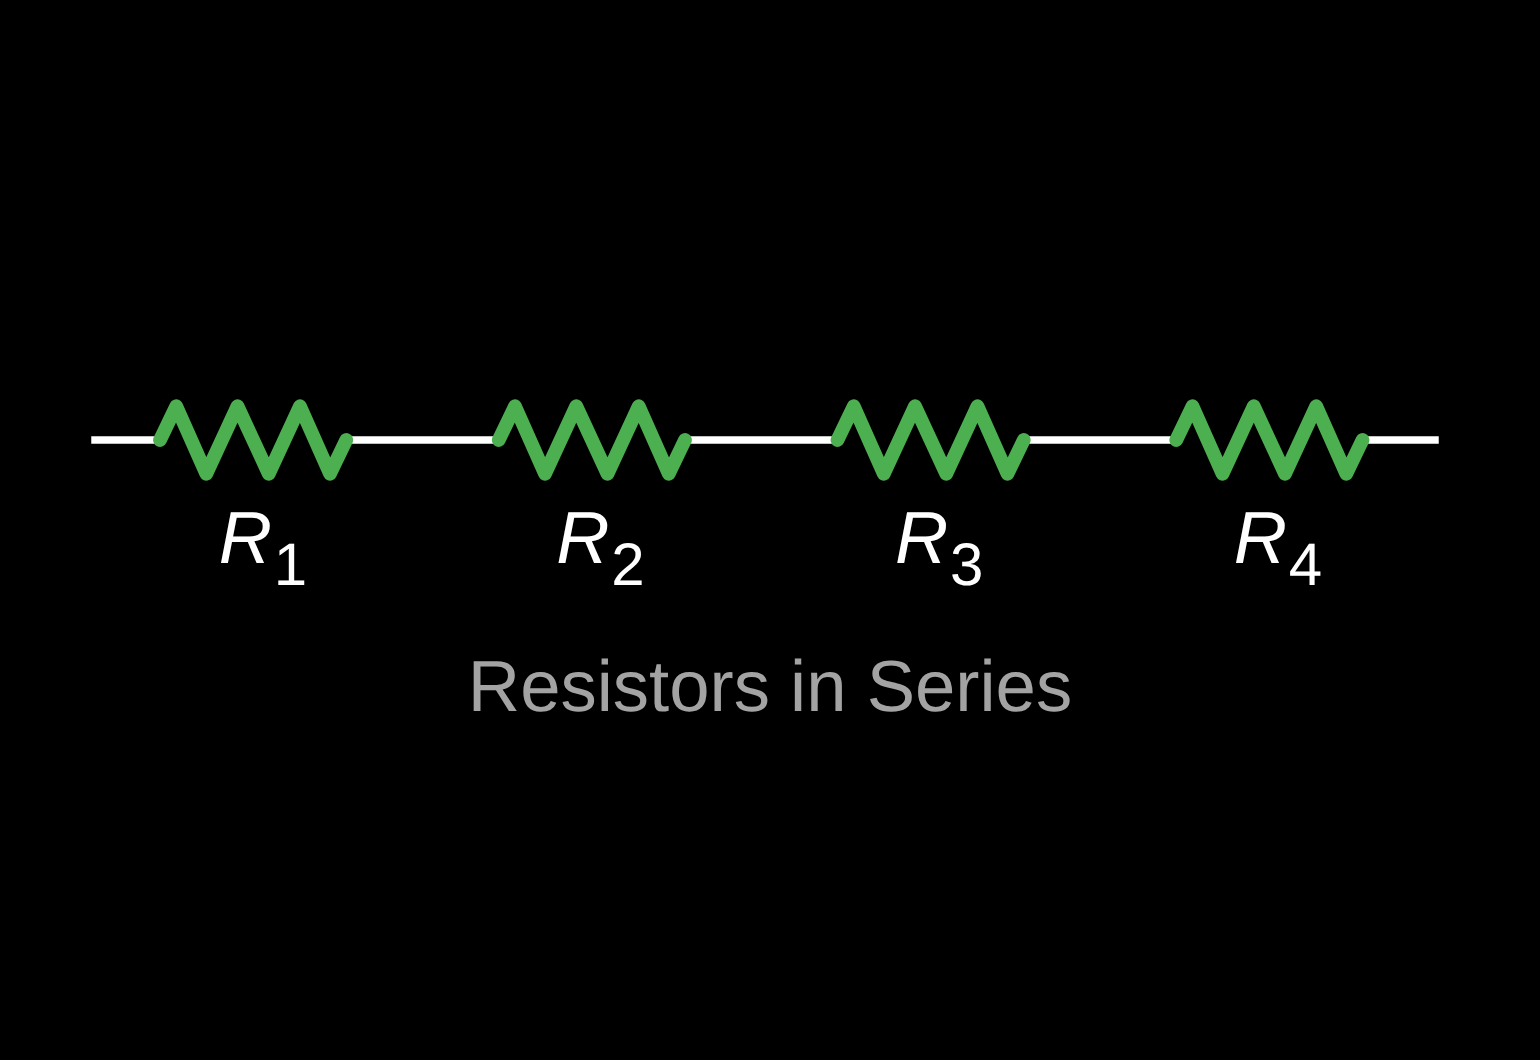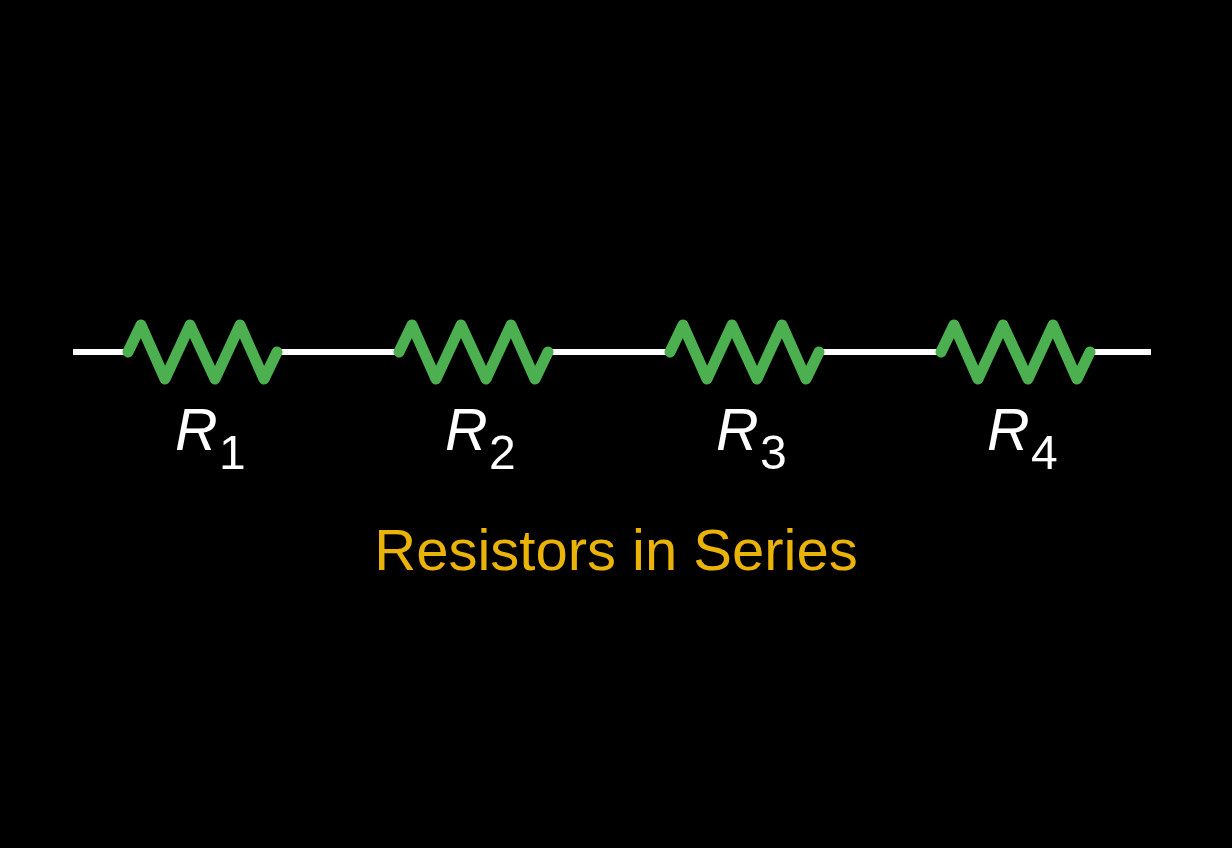--- a/index.html
+++ b/index.html
@@ -36,21 +36,21 @@
       font-size: 48px;
       position: absolute;
       top: 28px;
     }
     .title {
       position: absolute;
       left: 0;
       width: 1232px;
       top: 518px;
       text-align: center;
-      color: #eab308;
+      color: #a3a3a3;
       font-size: 58px;
       line-height: 1.1;
       padding-left: 0px;
     }
   </style>
 </head>
 <body>
 
 <svg id="diagram" width="1232" height="848" viewBox="0 0 1232 848" xmlns="http://www.w3.org/2000/svg">
 

